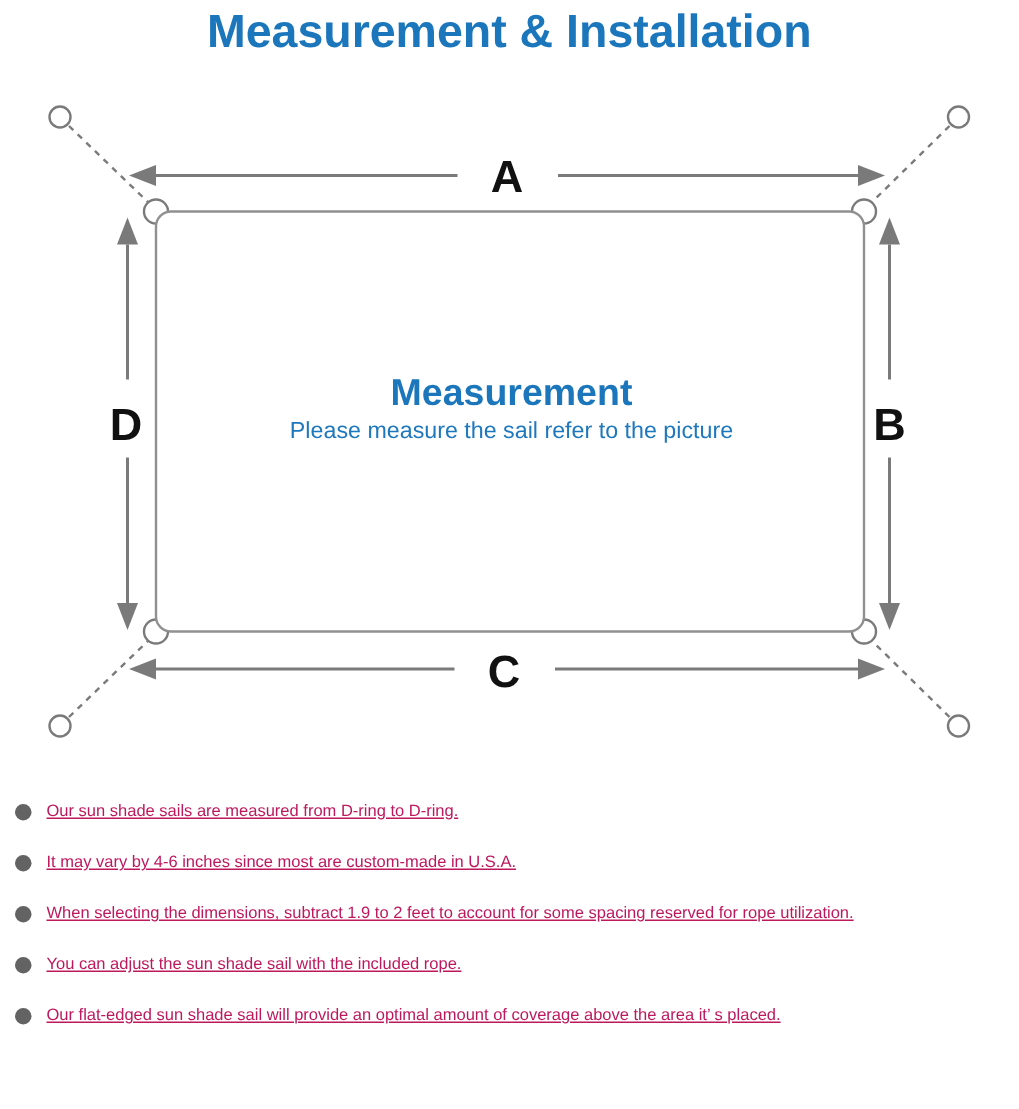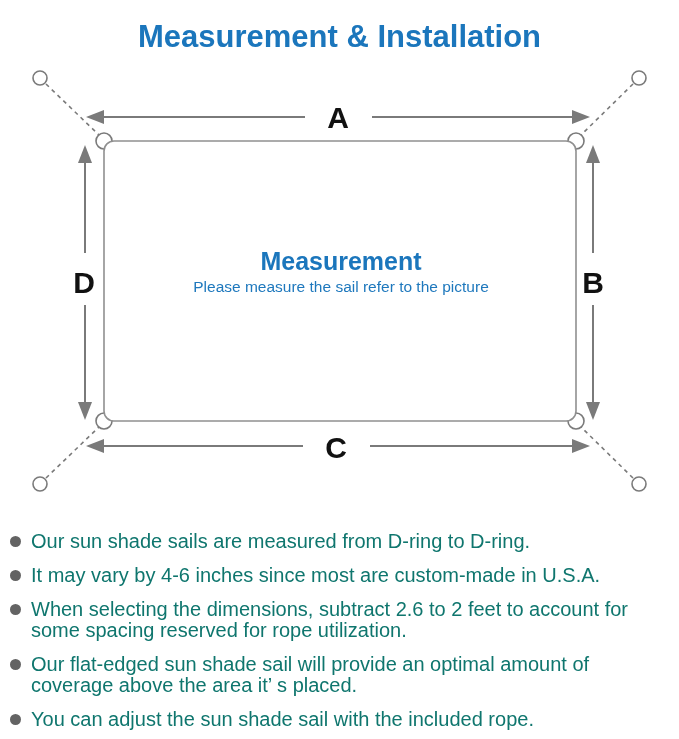--- a/index.html
+++ b/index.html
@@ -10,40 +10,40 @@
     font-family:"Liberation Sans", sans-serif;
     overflow:hidden;
   }
   .page-title{
     position:absolute;top:0;left:0;width:679px;
     text-align:center;
     font-size:31px;font-weight:bold;
     line-height:42px;
     color:#1b76bc;
     letter-spacing:0px;
-    margin-top:16px;
   }
   svg.diagram{position:absolute;top:0;left:0;}
   .notes{
     position:absolute;top:531px;left:8px;width:660px;
     list-style:none;margin:0;padding:0;
   }
   .notes li{
     display:flex;align-items:flex-start;
     margin:0 0 13px 0;
   }
   .bullet-dot{
     flex:0 0 auto;
     width:11px;height:11px;border-radius:50%;
     background:#636363;
     margin:5px 10px 0 2px;
   }
   .note-text{
-    font-size:20px;line-height:21px;color:#0f766e;
+    font-size:11px;line-height:21px;color:#be185d;
     max-width:640px;
+    text-decoration:underline;
   }
 </style>
 </head>
 <body>
 
 <div class="page">
 
   <div class="page-title">Measurement &amp; Installation</div>
 
   <svg class="diagram" width="679" height="525" viewBox="0 0 679 525" xmlns="http://www.w3.org/2000/svg">
@@ -109,25 +109,25 @@
     <li>
       <span class="bullet-dot"></span>
       <span class="note-text">Our sun shade sails are measured from D-ring to D-ring.</span>
     </li>
     <li>
       <span class="bullet-dot"></span>
       <span class="note-text">It may vary by 4-6 inches since most are custom-made in U.S.A.</span>
     </li>
     <li>
       <span class="bullet-dot"></span>
-      <span class="note-text">When selecting the dimensions, subtract 2.6 to 2 feet to account for some spacing reserved for rope utilization.</span>
+      <span class="note-text">When selecting the dimensions, subtract 1.9 to 2 feet to account for some spacing reserved for rope utilization.</span>
+    </li>
+    <li>
+      <span class="bullet-dot"></span>
+      <span class="note-text">You can adjust the sun shade sail with the included rope.</span>
     </li>
     <li>
       <span class="bullet-dot"></span>
       <span class="note-text">Our flat-edged sun shade sail will provide an optimal amount of coverage above the area it’ s placed.</span>
-    </li>
-    <li>
-      <span class="bullet-dot"></span>
-      <span class="note-text">You can adjust the sun shade sail with the included rope.</span>
     </li>
   </ul>
 
 </div>
 
 </body></html>

